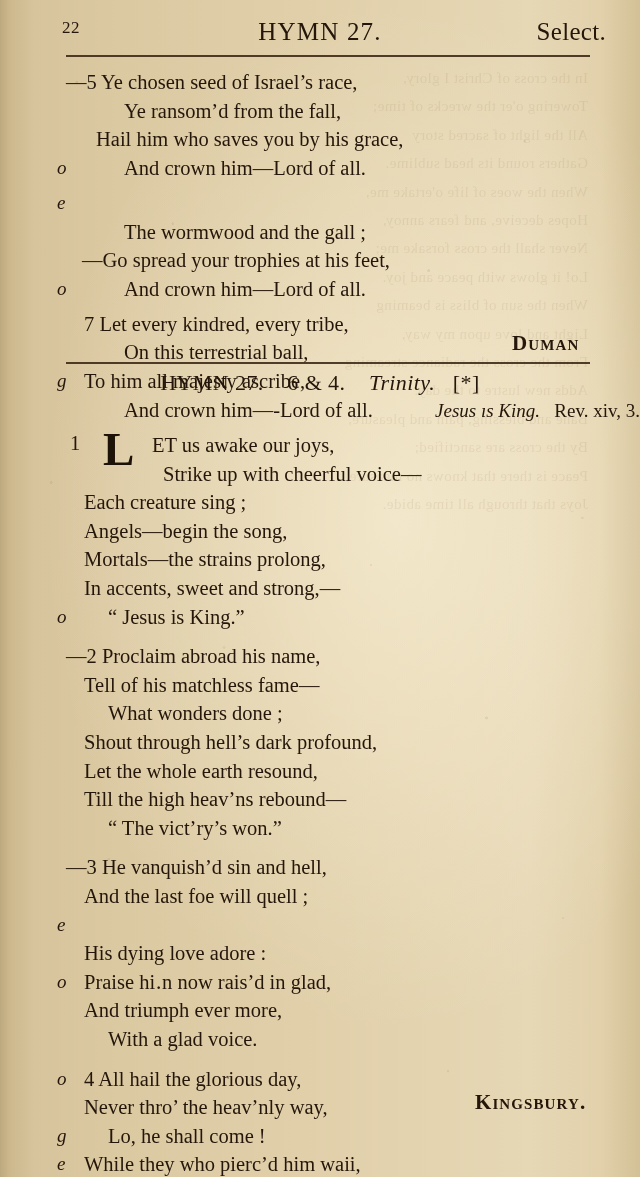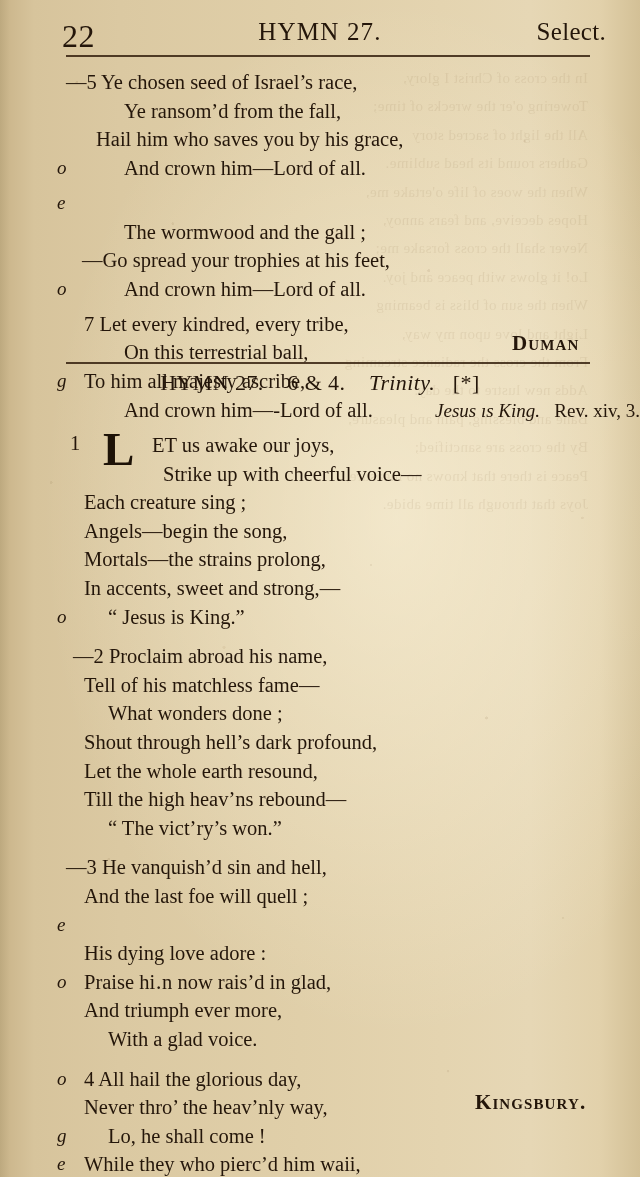--- a/index.html
+++ b/index.html
@@ -43,21 +43,21 @@
     color:#6b4a22;font-size:15px;line-height:28.4px;
     transform:scaleX(-1);letter-spacing:.4px;
     padding:64px 52px 0 52px;box-sizing:border-box;
     font-family:"Liberation Serif",serif;white-space:pre-wrap;
   }
   .content{position:relative;z-index:3;color:#24160a;}
 
   .hdr{
     position:absolute;left:0;top:18px;width:640px;height:30px;
   }
-  .hdr .pageno{position:absolute;left:62px;top:0;font-size:32px;letter-spacing:.5px;}
+  .hdr .pageno{position:absolute;left:62px;top:0;font-size:17px;letter-spacing:.5px;}
   .hdr .ttl{position:absolute;left:0;top:0;width:640px;text-align:center;font-size:25px;letter-spacing:1.2px;}
   .hdr .sel{position:absolute;right:34px;top:0;font-size:25px;letter-spacing:.3px;}
 
   .rule{position:absolute;left:66px;width:524px;height:0;
         border-top:2.1px solid #3a2512;opacity:.88;}
   .rule.r1{top:55px;}
   .rule.r2{top:362px;}
 
   
   .block{position:absolute;left:0;width:640px;}
@@ -171,21 +171,21 @@
     <span class="dropcap">L</span>
 
     <div class="block" id="hymn-block">
         <div class="ln" style="position: absolute; left: 0px; top: 431px; width: 640px;"><span class="tx i4" style="left: 152px;">ET us awake our joys,</span></div>
         <div class="ln" style="position: absolute; left: 0px; top: 459.6px; width: 640px;"><span class="tx i4" style="left: 163px;">Strike up with cheerful voice—</span></div>
         <div class="ln" style="position: absolute; left: 0px; top: 488.2px; width: 640px;"><span class="tx i1">Each creature sing ;</span></div>
         <div class="ln" style="position: absolute; left: 0px; top: 516.8px; width: 552px;"><span class="tx i1">Angels—begin the song,</span></div>
         <div class="ln" style="position: absolute; left: 0px; top: 545.4px; width: 640px;"><span class="tx i1">Mortals—the strains prolong,</span></div>
         <div class="ln" style="position: absolute; left: 0px; top: 574px; width: 640px;"><span class="tx i1">In accents, sweet and strong,—</span></div>
         <div class="ln" style="position: absolute; left: 0px; top: 602.6px; width: 640px;"><span class="mk">o</span><span class="tx i2">“ Jesus is King.”</span></div>
-        <div class="ln" style="position: absolute; left: 7px; top: 642.2px; width: 572px;"><span class="tx i0">—2 Proclaim abroad his name,</span></div>
+        <div class="ln" style="position: absolute; left: 0px; top: 642.2px; width: 572px;"><span class="tx i0">—2 Proclaim abroad his name,</span></div>
         <div class="ln" style="position: absolute; left: 0px; top: 670.8px; width: 640px;"><span class="tx i1">Tell of his matchless fame—</span></div>
         <div class="ln" style="position: absolute; left: 0px; top: 699.4px; width: 640px;"><span class="tx i2">What wonders done ;</span></div>
         <div class="ln" style="position: absolute; left: 0px; top: 728px; width: 640px;"><span class="tx i1">Shout through hell’s dark profound,</span></div>
         <div class="ln" style="position: absolute; left: 0px; top: 756.6px; width: 640px; padding-left: 29px;"><span class="tx i1">Let the whole earth resound,</span></div>
         <div class="ln" style="position: absolute; left: 0px; top: 785.2px; width: 640px;"><span class="tx i1">Till the high heav’ns rebound—</span></div>
         <div class="ln" style="position: absolute; left: 0px; top: 813.8px; width: 640px;"><span class="tx i2">“ The vict’ry’s won.”</span></div>
         <div class="ln" style="position: absolute; left: 0px; top: 853.4px; width: 640px;"><span class="tx i0">—3 He vanquish’d sin and hell,</span></div>
         <div class="ln" style="position: absolute; left: 0px; top: 882px; width: 508px;"><span class="tx i1">And the last foe will quell ;</span></div>
         <div class="ln" style="position: absolute; left: 0px; top: 910.6px; width: 640px;"><span class="mk">e</span></div>
         <div class="ln" style="position: absolute; left: 0px; top: 939.2px; width: 640px;"><span class="tx i1">His dying love adore :</span></div>

